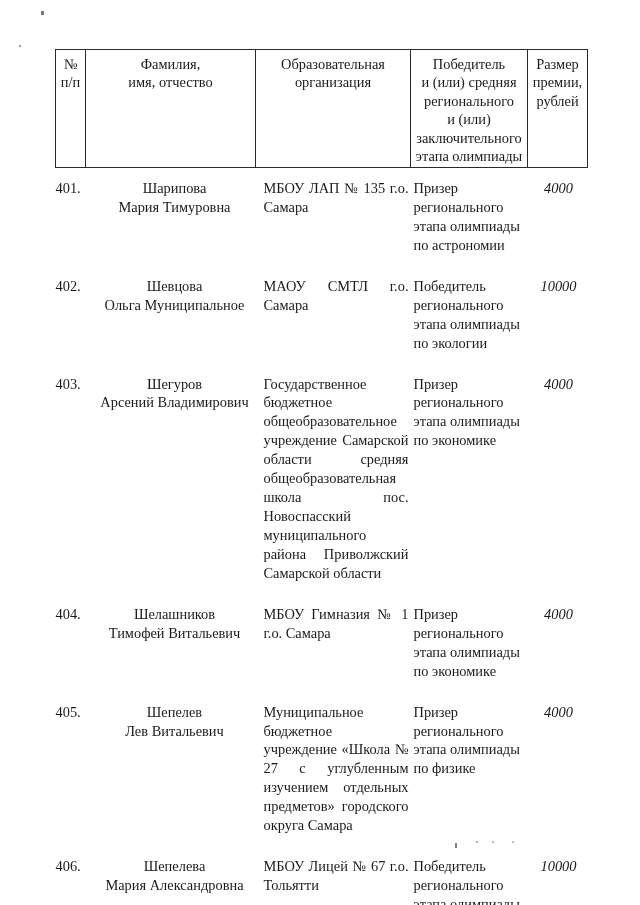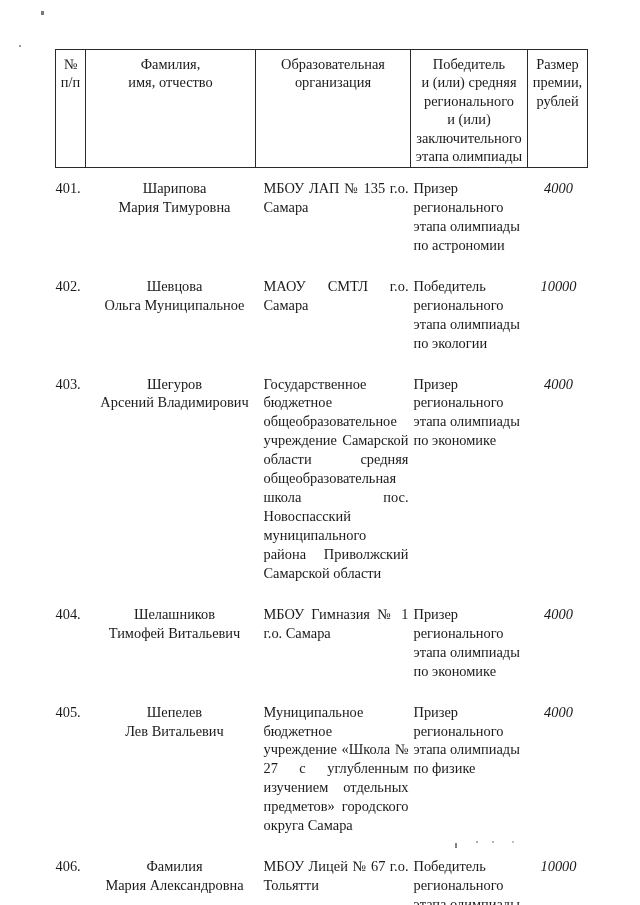--- a/index.html
+++ b/index.html
@@ -261,21 +261,21 @@
           <td class="cell-amt">
             <span class="amtline">4000</span>
           </td>
         </tr>
         <tr class="spacer">
           <td colspan="5"></td>
         </tr>
         <tr>
           <td class="cell-num">406.</td>
           <td class="cell-name">
-            <span class="nl">Фамилия</span>
+            <span class="nl">Шепелева</span>
             <span class="nl">Мария Александровна</span>
           </td>
           <td class="cell-org">МБОУ Лицей № 67 г.о. Тольятти</td>
           <td class="cell-stat">
             <span class="sl">Победитель</span>
             <span class="sl">регионального</span>
             <span class="sl">этапа олимпиады</span>
           </td>
           <td class="cell-amt">
             <span class="amtline">10000</span>

